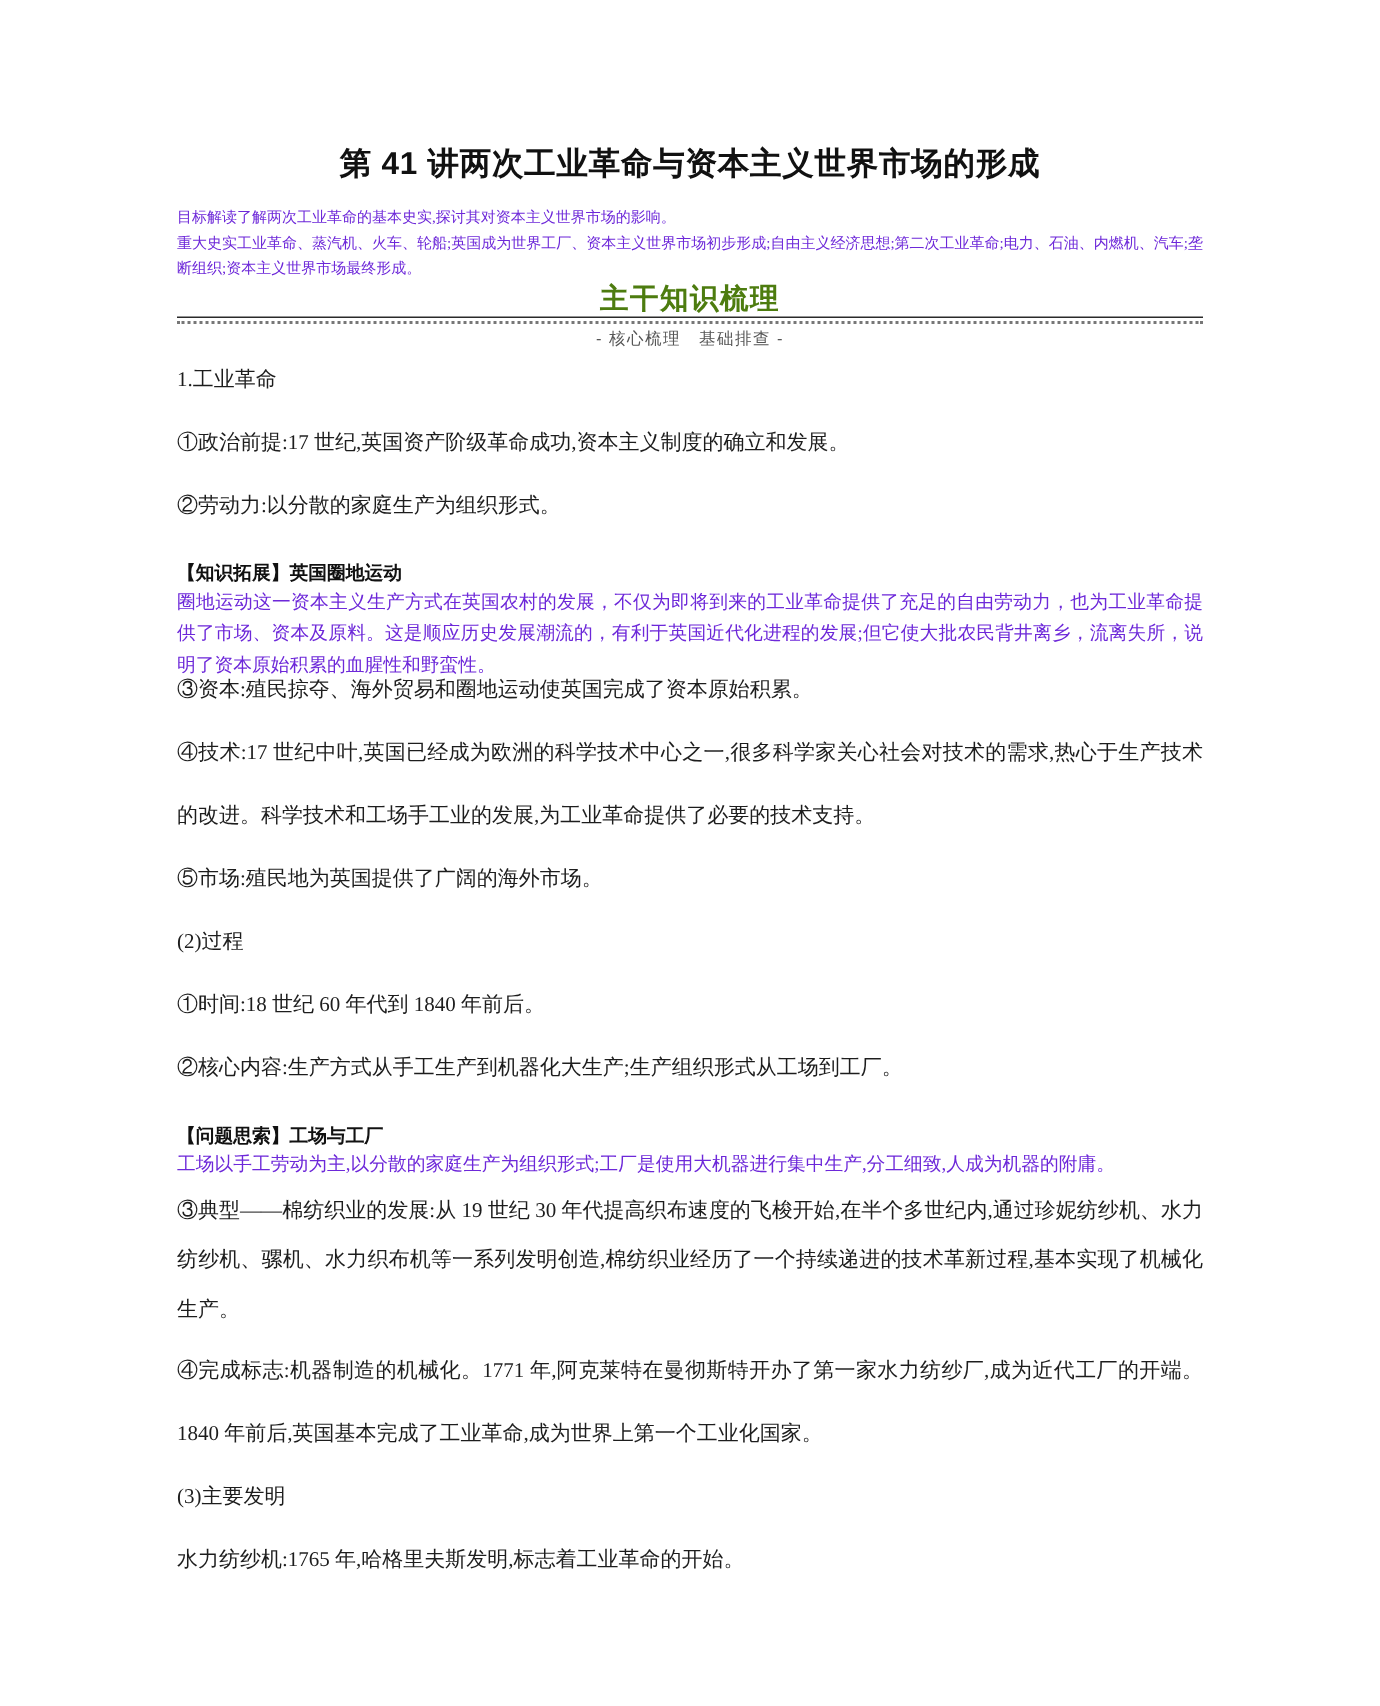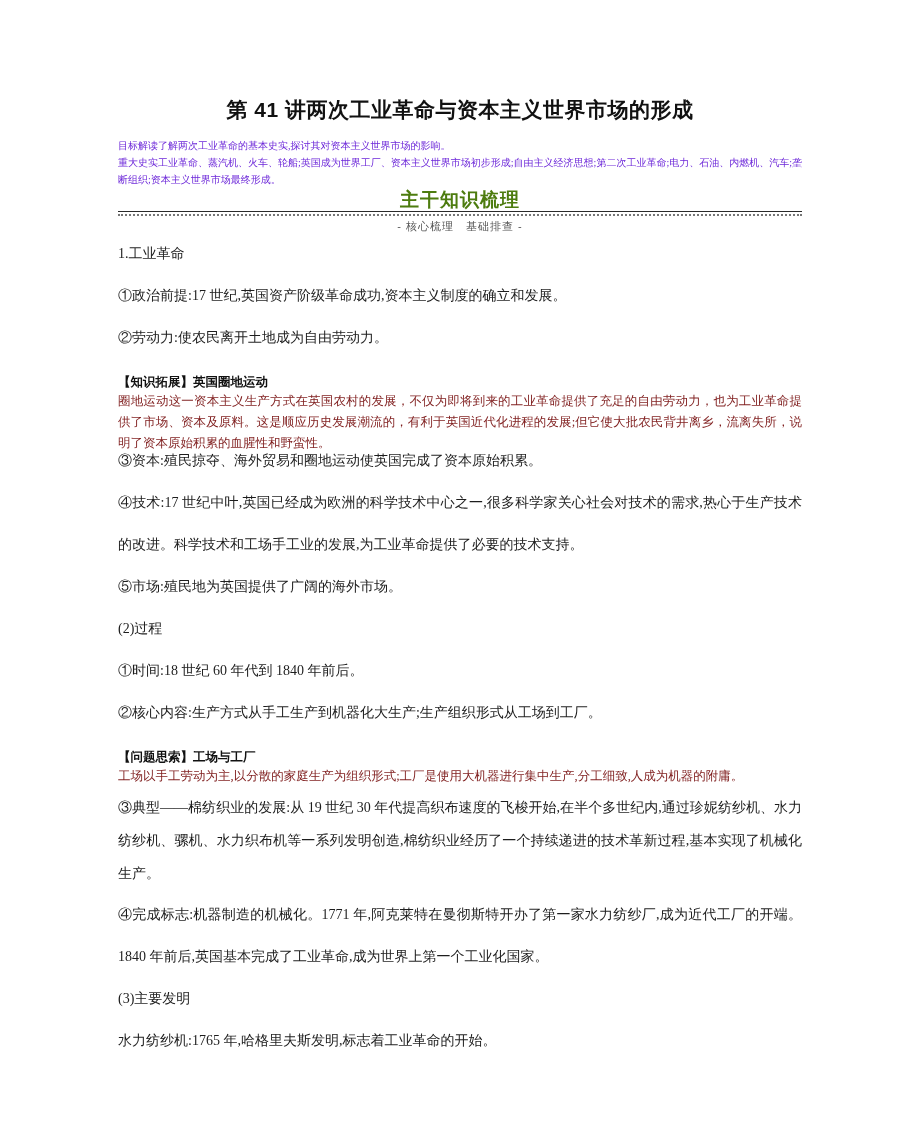--- a/index.html
+++ b/index.html
@@ -45,21 +45,21 @@
   }
   .mt-tight { margin-top: -14px; }
   .lh33 { line-height: 33px; margin-top: 4px; }
   .mt4 { margin-top: 4px; }
   .note-title {
     font-family: "Liberation Sans", "DejaVu Sans", sans-serif;
     font-size: 12.5px; font-weight: bold; color: #111111;
     line-height: 17px; margin-top: 15px;
   }
   .note-body {
-    font-size: 12.5px; line-height: 21px; color: #7f1d1d;
+    font-size: 12.5px; line-height: 21px; color: #6d28d9;
     text-align: justify;
   }
 </style>
 </head>
 <body>
 
 <div class="page">
 
   <h1 class="doc-title">第 41 讲两次工业革命与资本主义世界市场的形成</h1>
 
@@ -69,21 +69,21 @@
   <div class="section-head">
     <h2 class="section-title">主干知识梳理</h2>
     <div class="rule-solid"></div>
     <div class="rule-dotted"></div>
     <div class="section-sub">- 核心梳理　基础排查 -</div>
   </div>
 
   <div class="content">
     <p class="body-p">1.工业革命</p>
     <p class="body-p">①政治前提:17 世纪,英国资产阶级革命成功,资本主义制度的确立和发展。</p>
-    <p class="body-p">②劳动力:使农民离开土地成为自由劳动力。</p>
+    <p class="body-p">②劳动力:以分散的家庭生产为组织形式。</p>
     <p class="note-title">【知识拓展】英国圈地运动</p>
     <p class="note-body">圈地运动这一资本主义生产方式在英国农村的发展，不仅为即将到来的工业革命提供了充足的自由劳动力，也为工业革命提供了市场、资本及原料。这是顺应历史发展潮流的，有利于英国近代化进程的发展;但它使大批农民背井离乡，流离失所，说明了资本原始积累的血腥性和野蛮性。</p>
     <p class="body-p mt-tight">③资本:殖民掠夺、海外贸易和圈地运动使英国完成了资本原始积累。</p>
     <p class="body-p">④技术:17 世纪中叶,英国已经成为欧洲的科学技术中心之一,很多科学家关心社会对技术的需求,热心于生产技术的改进。科学技术和工场手工业的发展,为工业革命提供了必要的技术支持。</p>
     <p class="body-p">⑤市场:殖民地为英国提供了广阔的海外市场。</p>
     <p class="body-p">(2)过程</p>
     <p class="body-p">①时间:18 世纪 60 年代到 1840 年前后。</p>
     <p class="body-p">②核心内容:生产方式从手工生产到机器化大生产;生产组织形式从工场到工厂。</p>
     <p class="note-title">【问题思索】工场与工厂</p>
     <p class="note-body">工场以手工劳动为主,以分散的家庭生产为组织形式;工厂是使用大机器进行集中生产,分工细致,人成为机器的附庸。</p>

